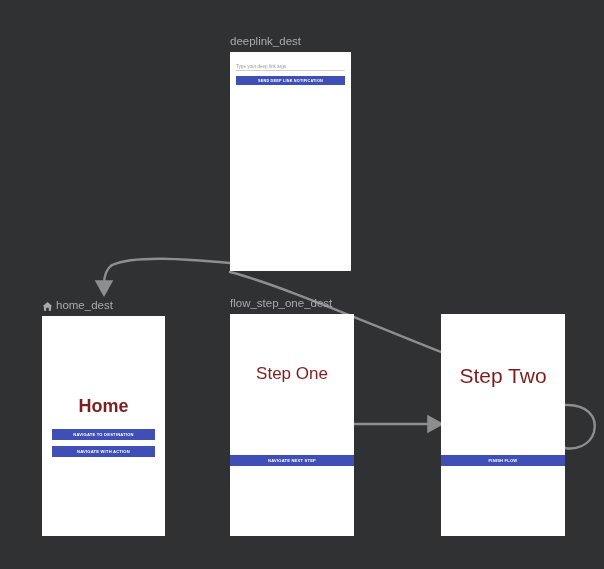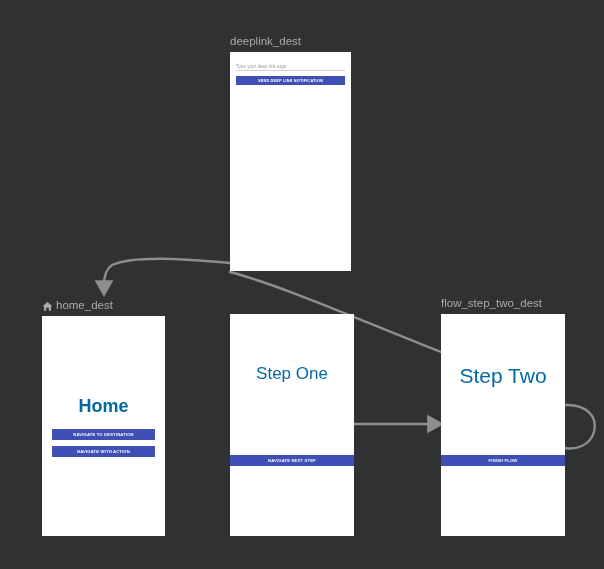--- a/index.html
+++ b/index.html
@@ -62,21 +62,21 @@
     background: #ffffff;
     overflow: hidden;
   }
 
   
   .big-title {
     position: absolute;
     left: 0;
     width: 100%;
     text-align: center;
-    color: #0369a1;
+    color: #7f1d1d;
     font-weight: normal;
   }
   .btn {
     position: absolute;
     background: #3f4fb5;
     color: #ffffff;
     text-align: center;
     font-weight: bold;
     letter-spacing: 0.2px;
     overflow: hidden;
@@ -170,29 +170,29 @@
       <span>home_dest</span>
     </div>
     <div class="screen">
       <div class="big-title">Home</div>
       <div class="btn" id="btn-home-1">NAVIGATE TO DESTINATION</div>
       <div class="btn" id="btn-home-2">NAVIGATE WITH ACTION</div>
     </div>
   </div>
 
   <div class="node" id="node-step-one">
+    <div class="node-label">
+      <span>flow_step_one_dest</span>
+    </div>
     <div class="screen">
       <div class="big-title">Step One</div>
       <div class="btn">NAVIGATE NEXT STEP</div>
     </div>
   </div>
 
   <div class="node" id="node-step-two">
-    <div class="node-label">
-      <span>flow_step_two_dest</span>
-    </div>
     <div class="screen">
       <div class="big-title">Step Two</div>
       <div class="btn">FINISH FLOW</div>
     </div>
   </div>
 
 </div>
 
 </body></html>

